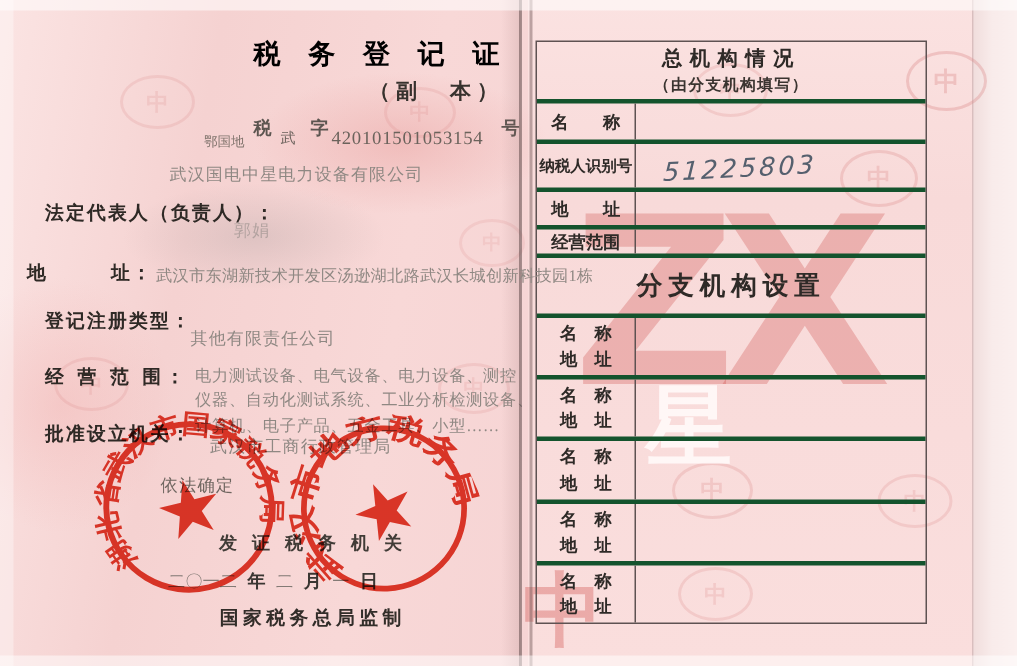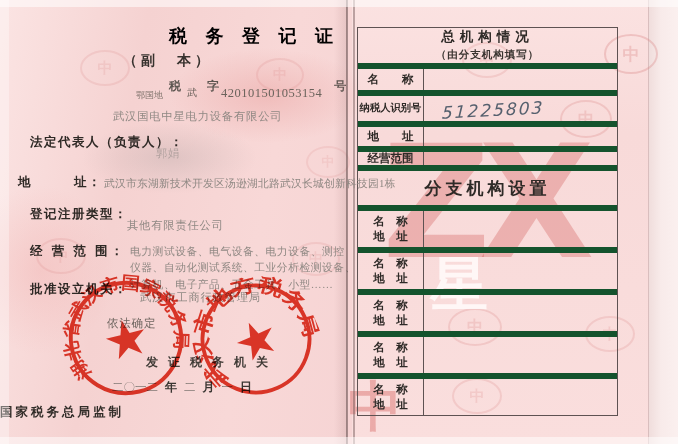--- a/index.html
+++ b/index.html
@@ -44,21 +44,21 @@
   .wm-letters{position:absolute;left:382px;top:128px;font-family:"DejaVu Sans",sans-serif;
     font-weight:bold;font-size:150px;line-height:1;letter-spacing:-12px;
     color:rgba(198,40,36,.24);transform:scaleY(1.04);}
   .wm-star{position:absolute;left:430px;top:256px;font-size:58px;line-height:1;font-weight:bold;
     color:rgba(255,249,249,.92);}
   .wm-mid{position:absolute;left:348px;top:380px;font-size:54px;line-height:1;font-weight:bold;
     color:rgba(198,40,36,.28);}
   
   .title{position:absolute;left:0;top:24px;width:340px;text-align:right;
     font-size:18px;font-weight:bold;letter-spacing:7px;color:#000000;}
-  .subtitle{position:absolute;left:0;top:52px;width:336px;text-align:center;
+  .subtitle{position:absolute;left:0;top:52px;width:336px;text-align:right;
     font-size:14px;font-weight:bold;letter-spacing:4px;color:#37322e;}
   .serial{position:absolute;left:136px;top:76px;color:#5c5550;white-space:nowrap;}
   .serial .rg{font-size:9px;color:#83766f;position:relative;top:8px;}
   .serial .c1{font-size:12px;font-weight:bold;margin-left:6px;}
   .serial .c2{font-size:10px;position:relative;top:6px;margin-left:6px;color:#6e645e;}
   .serial .c3{font-size:12px;font-weight:bold;margin-left:10px;}
   .serial .num{font-size:12.5px;color:#6b635c;position:relative;top:7px;letter-spacing:.5px;margin-left:2px;}
   .serial .sfx{font-size:12px;font-weight:bold;margin-left:12px;}
   .lbl{position:absolute;font-size:12.5px;font-weight:bold;color:#2e2925;letter-spacing:1.5px;white-space:nowrap;}
   .val{position:absolute;font-size:11.3px;color:#8f8883;letter-spacing:.8px;white-space:nowrap;}
@@ -68,31 +68,31 @@
   .l-type{left:30px;top:206px;}     .v-type{left:127px;top:218px;}
   .l-scope{left:30px;top:243px;letter-spacing:3px;}
   .v-scope{left:130px;top:243px;font-size:10.8px;line-height:16.3px;letter-spacing:.5px;}
   .l-appr{left:30px;top:281px;}     .v-appr{left:140px;top:290px;}
   .l-with{left:33px;top:315px;letter-spacing:4px;}  .v-with{left:107px;top:316px;color:#6f6660;font-size:11.5px;}
   .issuer{position:absolute;left:146px;top:354px;font-size:12px;font-weight:bold;
     letter-spacing:3.5px;color:#413c37;white-space:nowrap;}
   .dateline{position:absolute;left:112px;top:379px;white-space:nowrap;font-size:12px;color:#3a3632;}
   .dateline .fill{color:#837a75;font-size:11.5px;}
   .dateline .sep{font-weight:bold;margin:0 7px;}
-  .footer{position:absolute;left:0;top:404px;width:417px;text-align:left;
+  .footer{position:absolute;left:0;top:404px;width:417px;text-align:center;
     font-size:12.5px;font-weight:bold;letter-spacing:3px;color:#322d29;}
   
   .seal{position:absolute;mix-blend-mode:multiply;opacity:.92;}
   .sealA{left:62px;top:274px;transform:rotate(-14deg);}
   .sealB{left:194px;top:277px;transform:rotate(-24deg);}
   .seal text{font-family:"DejaVu Sans",sans-serif;font-weight:bold;fill:#dd2d1c;}
   
   .tbl{position:absolute;left:357px;top:27px;width:261px;height:389px;
     display:flex;flex-direction:column;border:1.5px solid #5e5252;box-sizing:border-box;}
-  .trow{display:flex;border-bottom:6px solid #14532d;box-sizing:border-box;align-items:stretch;}
+  .trow{display:flex;border-bottom:3px solid #14532d;box-sizing:border-box;align-items:stretch;}
   .trow:last-child{border-bottom:none;}
   .hdr{flex-direction:column;justify-content:center;align-items:center;height:41px;}
   .hdr .t{font-size:13.5px;font-weight:bold;letter-spacing:5px;color:#2e2a27;}
   .hdr .s{font-size:10.5px;font-weight:bold;letter-spacing:1px;color:#3a3430;margin-top:2px;}
   .hdr2{height:40px;}
   .h-r1{height:27px;} .h-r2{height:32px;} .h-r3{height:25px;} .h-r4{height:19px;}
   .prow{flex:1;}
   .tl{width:66px;border-right:1px solid #5e5252;display:flex;align-items:center;justify-content:center;
     font-size:11.5px;font-weight:bold;color:#2e2a27;box-sizing:border-box;text-align:center;}
   .tl.small{font-size:10.3px;letter-spacing:0;}

